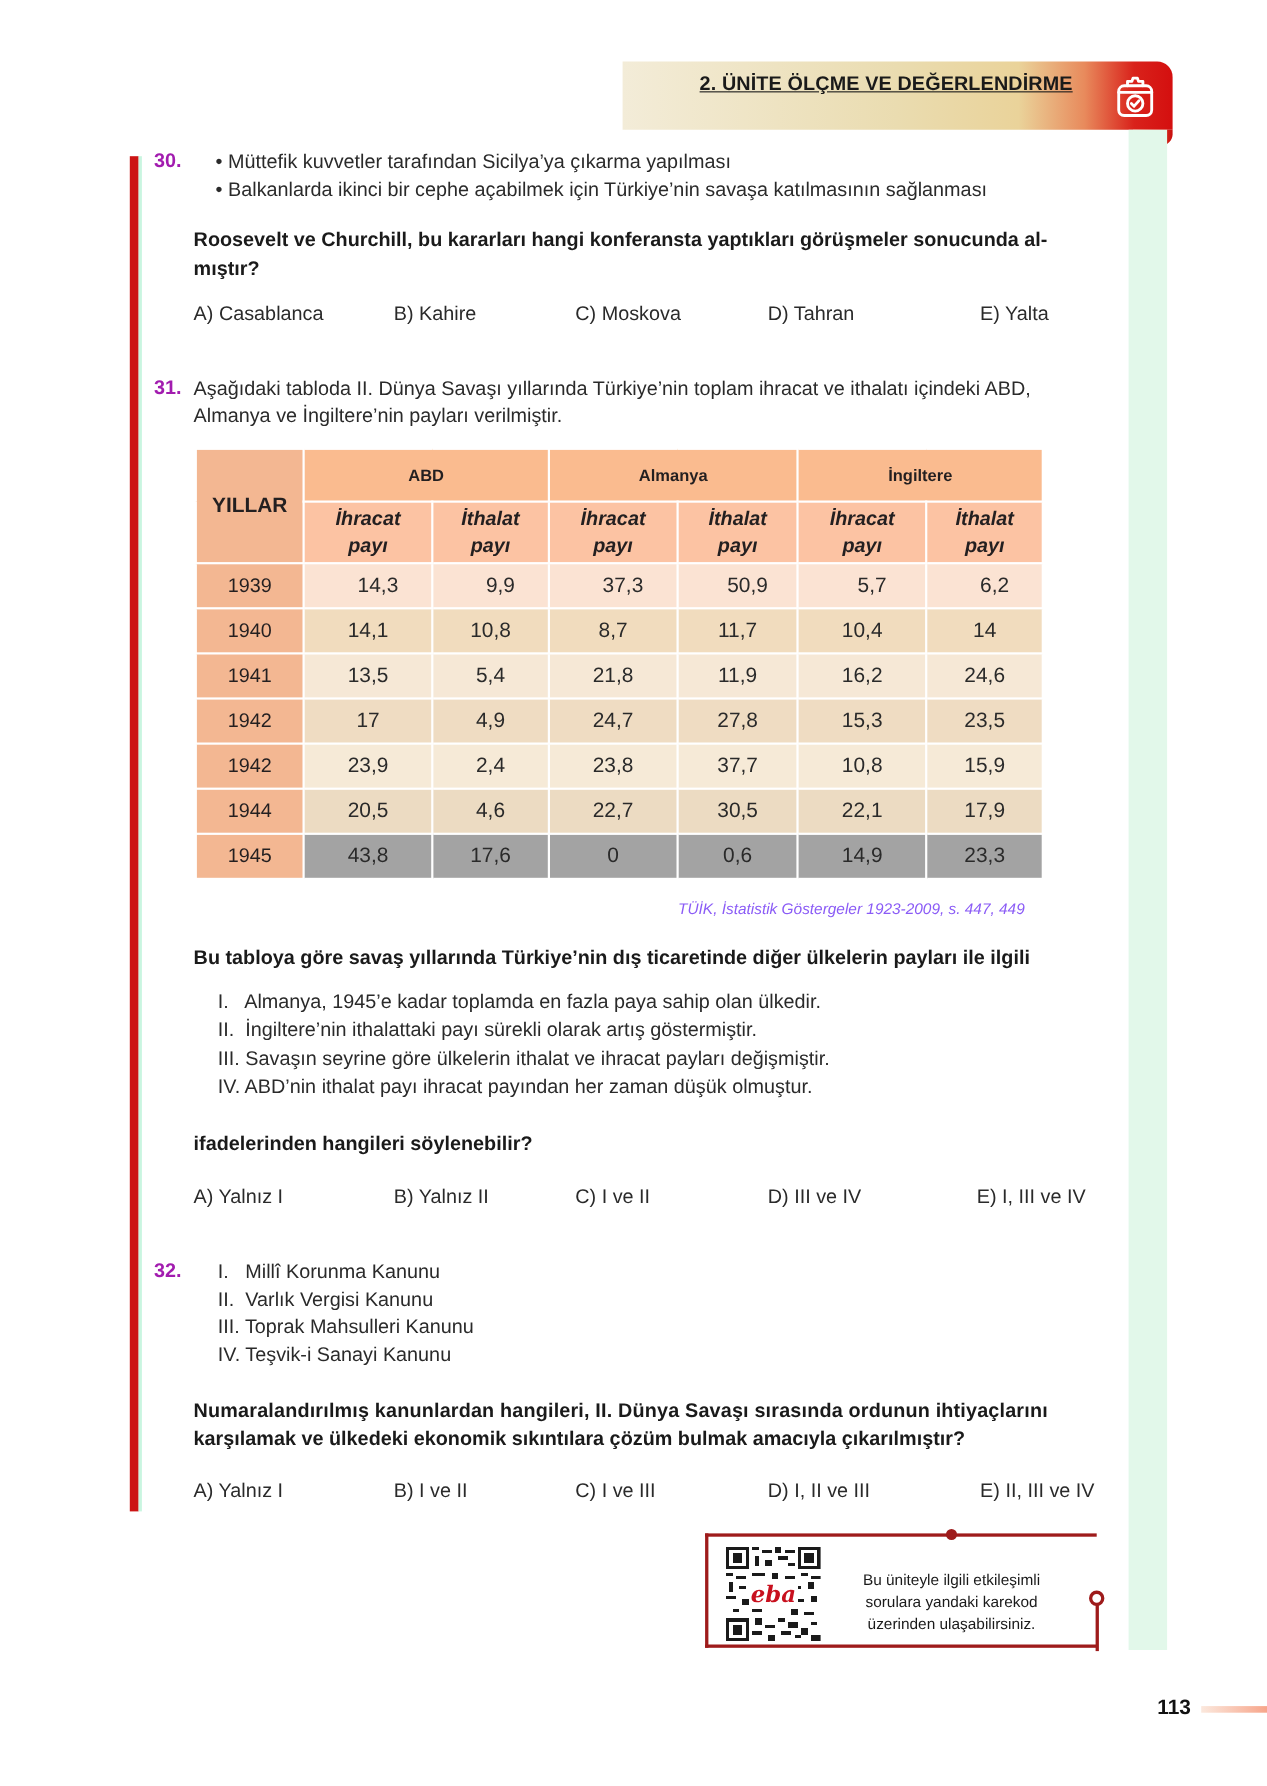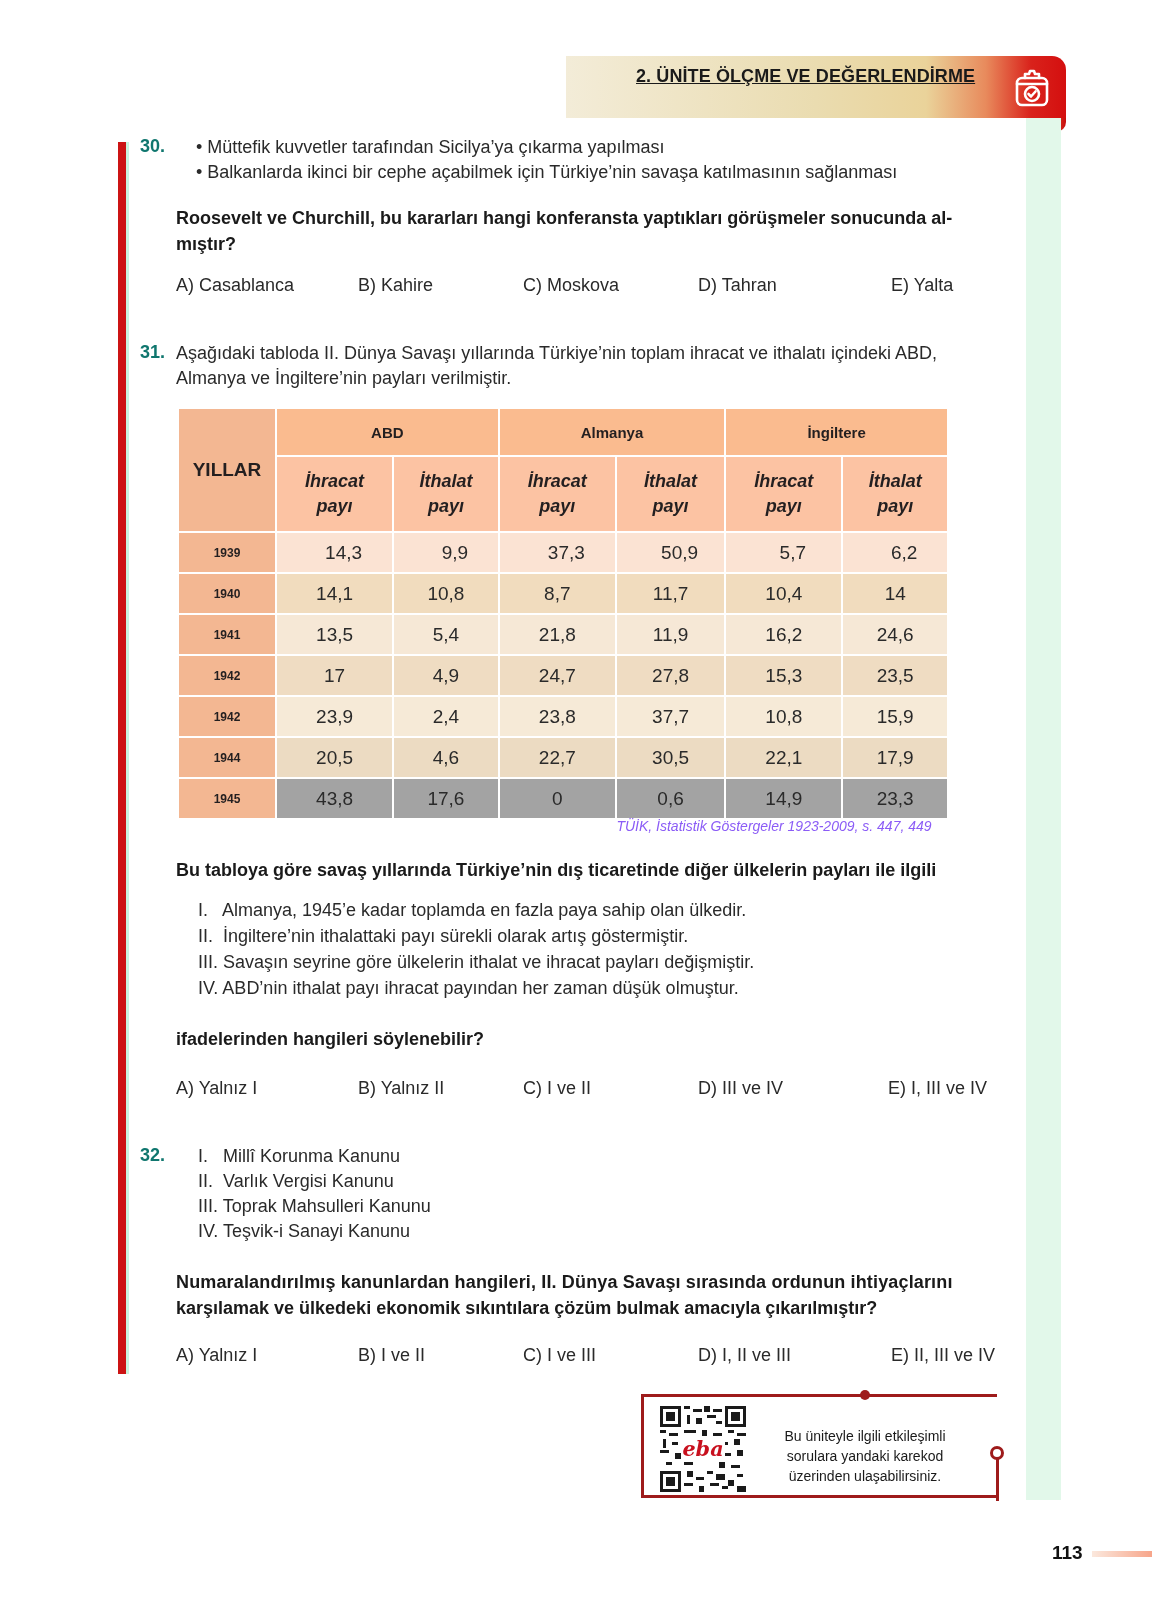--- a/index.html
+++ b/index.html
@@ -22,38 +22,38 @@
   }
   .header-icon { position: absolute; left: 1010px; top: 66px; width: 44px; height: 44px; }
 
   
   .mint-strip { position: absolute; left: 1026px; top: 118px; width: 35px; height: 1382px; background: #e2f8ea; }
 
   
   .red-bar { position: absolute; left: 118px; top: 142px; width: 8px; height: 1232px; background: #cc1414; }
   .red-bar-shadow { position: absolute; left: 126px; top: 142px; width: 3px; height: 1232px; background: #c9f5e0; }
 
-  .qnum { position: absolute; left: 140px; font-weight: bold; font-size: 18px; color: #0f766e; }
+  .qnum { position: absolute; left: 140px; font-weight: bold; font-size: 18px; color: #a21caf; }
   .txt { position: absolute; font-size: 18px; color: #2a2a2a; white-space: nowrap; }
   .bold { font-weight: bold; color: #1a1a1a; }
 
   .options { position: absolute; left: 176px; width: 820px; height: 26px; }
   .opt { position: absolute; top: 0; font-size: 18px; color: #2a2a2a; white-space: nowrap; }
 
   
   table.trade {
     position: absolute; left: 177px; top: 407px; width: 772px; border-collapse: collapse;
     border: 2px solid #a8a8a8; font-size: 19px;
   }
   table.trade td, table.trade th { border: 2px solid #ffffff; text-align: center; }
   table.trade th { font-weight: bold; }
   .th-yillar { background: #f3b792; width: 98px; font-size: 19px; }
   .th-country { background: #fabb8f; height: 48px; font-size: 15px; }
-  .th-sub { background: #fcc3a3; height: 76px; font-style: italic; font-weight: bold; font-size: 18px; line-height: 25px; }
-  .td-year { background: #f3b792; font-weight: bold; height: 41px; font-size: 12px; }
+  .th-sub { background: #fcc3a3; height: 56px; font-style: italic; font-weight: bold; font-size: 18px; line-height: 25px; }
+  .td-year { background: #f3b792; font-weight: normal; height: 41px; font-size: 18px; }
   .row-a td.val { background: #fbe3d3; padding-left: 18px; }
   .row-b td.val { background: #f1dcbe; }
   .row-c td.val { background: #f6e8d6; }
   .row-d td.val { background: #efdcc2; }
   .row-e td.val { background: #f6ead7; }
   .row-f td.val { background: #ecdbc2; }
   .row-g td.val { background: #a3a3a3; }
   td.val { font-size: 19px; color: #2a2a2a; }
 
   .source { position: absolute; left: 600px; top: 818px; width: 348px; text-align: center; font-style: italic; font-size: 14px; color: #8b5cf6; }

